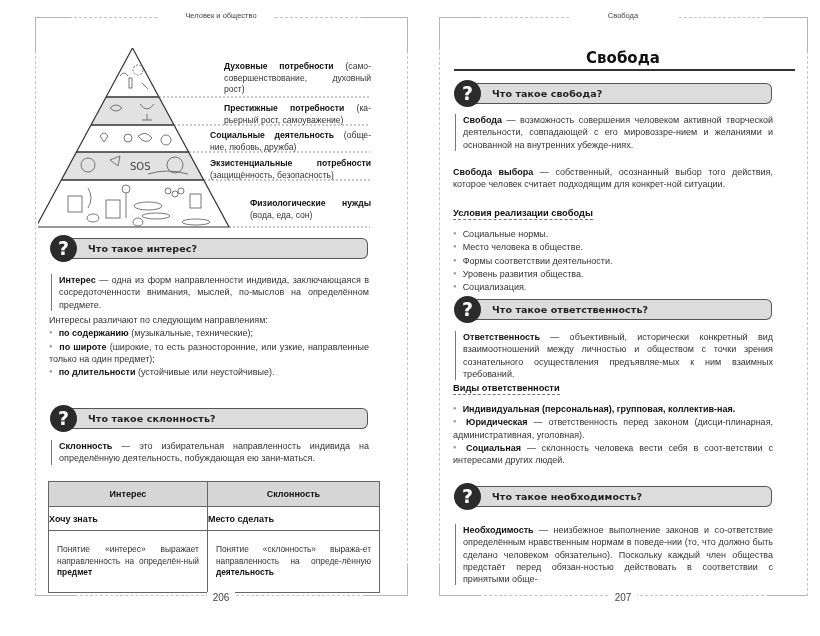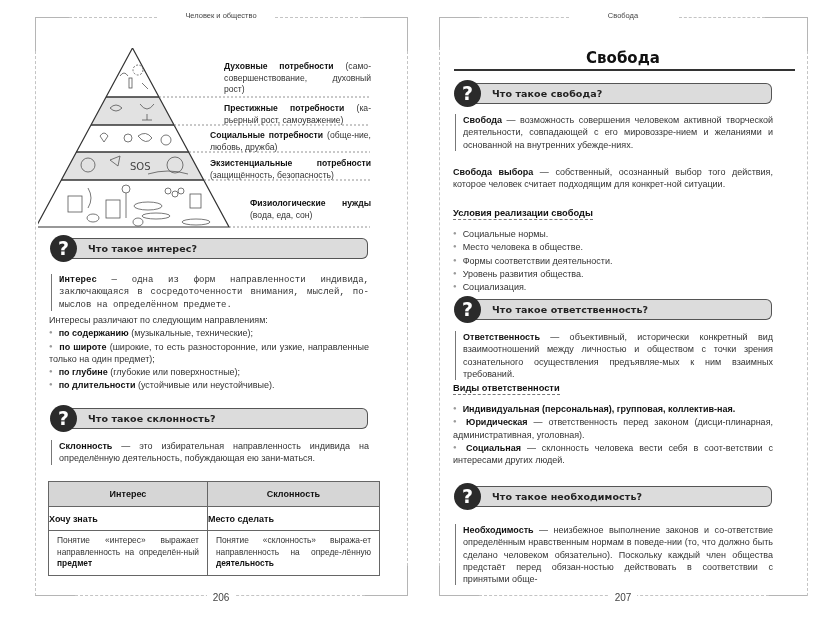--- a/index.html
+++ b/index.html
@@ -78,21 +78,21 @@
   .title-rule { position: absolute; left: 15px; right: 12px; top: 52px; height: 2px; background: #333; }
 
   
   table.cmp {
     position: absolute; left: 13px; top: 464px; width: 332px; border-collapse: collapse;
     font-size: 9px; color: #333;
   }
   table.cmp td, table.cmp th { border: 1px solid #666; }
   table.cmp th { background: #d6d6d6; height: 25px; font-weight: bold; font-size: 9px; color: #111; }
   table.cmp .row2 td { height: 24px; text-align: left; font-weight: bold; color: #111; }
-  table.cmp .row3 td { height: 45px; padding: 4px 8px; line-height: 11.5px; text-align: justify; vertical-align: top; font-size: 8.4px; }
+  table.cmp .row3 td { height: 45px; padding: 13px 8px; line-height: 11.5px; text-align: justify; vertical-align: top; font-size: 8.4px; }
   table.cmp .row3 b { color: #111; }
 </style>
 </head>
 <body>
 
 <div class="page left">
   <div class="frame">
     <div class="top-l" style="left:0;width:34px;top:0;"></div>
     <div class="top-dash" style="left:34px;width:88px;top:0;"></div>
     <div class="top-dash" style="left:240px;width:88px;top:0;"></div>
@@ -162,43 +162,42 @@
       </g>
     </svg>
 
     <div class="pyr-label" style="left:186px;top:13px;width:147px;">
       <b>Духовные потребности</b> <span>(само-совершенствование, духовный рост)</span>
     </div>
     <div class="pyr-label" style="left:186px;top:55px;width:147px;">
       <b>Престижные потребности</b> <span>(ка-рьерный рост, самоуважение)</span>
     </div>
     <div class="pyr-label" style="left:172px;top:82px;width:161px;">
-      <b>Социальные потребности</b> <span>(обще-ние, любовь, дружба)</span>
+      <b>Социальные деятельность</b> <span>(обще-ние, любовь, дружба)</span>
     </div>
     <div class="pyr-label" style="left:172px;top:110px;width:161px;">
       <b>Экзистенциальные потребности</b> <span>(защищённость, безопасность)</span>
     </div>
     <div class="pyr-label" style="left:212px;top:150px;width:121px;">
       <b>Физиологические нужды</b> <span>(вода, еда, сон)</span>
     </div>
   </div>
 
   <div class="qbar" style="left:15px;top:218px;width:318px;">
     <div class="pill"></div>
     <div class="qcircle">?</div>
     <div class="qtext">Что такое интерес?</div>
   </div>
-  <div class="defblock" style="left:16px;top:257px;width:318px;font-family:Liberation Mono, monospace;">
+  <div class="defblock" style="left:16px;top:257px;width:318px;">
     <b>Интерес</b><span> — одна из форм направленности индивида, заключающаяся в сосредоточенности внимания, мыслей, по-мыслов на определённом предмете.</span>
   </div>
   <div class="para" style="left:14px;top:297px;width:320px;">
     <div>Интересы различают по следующим направлениям:</div>
     <div class="bullet"><b>по содержанию</b><span> (музыкальные, технические);</span></div>
     <div class="bullet"><b>по широте</b><span> (широкие, то есть разносторонние, или узкие, направленные только на один предмет);</span></div>
-    <div class="bullet"><b>по глубине</b><span> (глубокие или поверхностные);</span></div>
     <div class="bullet"><b>по длительности</b><span> (устойчивые или неустойчивые).</span></div>
   </div>
 
   <div class="qbar" style="left:15px;top:388px;width:318px;">
     <div class="pill"></div>
     <div class="qcircle">?</div>
     <div class="qtext">Что такое склонность?</div>
   </div>
   <div class="defblock" style="left:16px;top:423px;width:318px;">
     <b>Склонность</b><span> — это избирательная направленность индивида на определённую деятельность, побуждающая ею зани-маться.</span>

